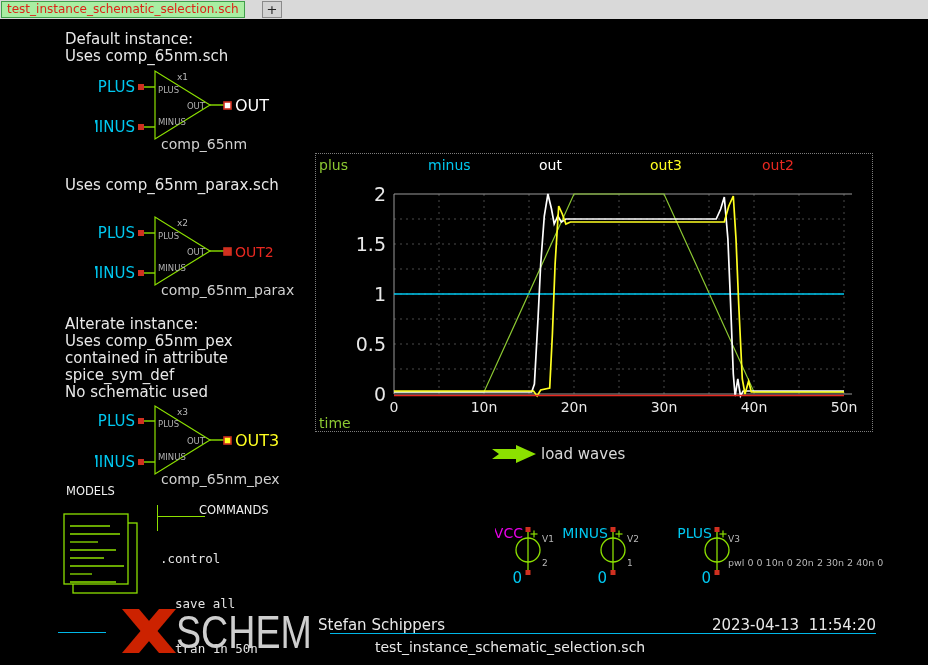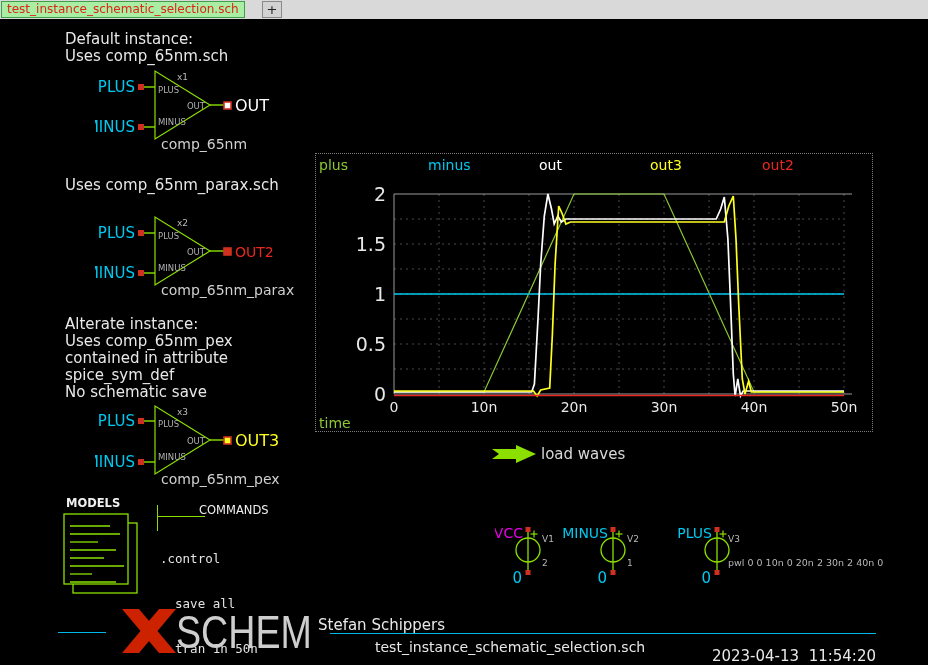--- a/index.html
+++ b/index.html
@@ -84,21 +84,21 @@
   <text x="82" y="12" fill="#b8b8b8" style="font-size:9px">x2</text>
   <text x="140" y="43" style="font-size:14px" fill="#e82820">OUT2</text>
   <text x="66" y="81" fill="#d0d0d0" style="font-size:14px">comp_65nm_parax</text>
 </svg>
 
 <div class="abs heading" style="left:65px; top:316px;">
   <div>Alterate instance:</div>
   <div>Uses comp_65nm_pex</div>
   <div>contained in attribute</div>
   <div>spice_sym_def</div>
-  <div>No schematic save</div>
+  <div>No schematic used</div>
 </div>
 
 <svg class="abs" style="left:95px; top:403px;" width="205" height="92">
   <line x1="49" y1="18" x2="60" y2="18" stroke="#8ce000" stroke-width="1.4"></line>
   <line x1="49" y1="59" x2="60" y2="59" stroke="#8ce000" stroke-width="1.4"></line>
   <line x1="115" y1="37" x2="129" y2="37" stroke="#8ce000" stroke-width="1.4"></line>
   <polygon points="60,3 60,71 115,37" fill="none" stroke="#8ce000" stroke-width="1.2"></polygon>
   <rect x="43" y="15" width="6" height="6" fill="#d03020"></rect>
   <rect x="43" y="56" width="6" height="6" fill="#d03020"></rect>
   <rect x="129" y="34" width="7" height="7" fill="#ffff20" stroke="#d03020" stroke-width="1.6"></rect>
@@ -168,21 +168,21 @@
 
     <text x="3" y="274" fill="#8cc832" style="font-size:14px">time</text>
   </svg>
 </div>
 
 <svg class="abs" style="left:492px; top:445px;" width="48" height="18">
   <polygon points="0,4 24,4 24,0 44,9 24,18 24,14 0,14 7,9" fill="#8ce000"></polygon>
 </svg>
 <div class="abs" style="left:541px; top:445px; color:#d8d8d8; font-size:15px;text-align:center;">load waves</div>
 
-<div class="abs small-label" style="left:66px; top:496px;font-weight:bold;">MODELS</div>
+<div class="abs small-label" style="left:66px; top:484px;">MODELS</div>
 <svg class="abs" style="left:58px; top:508px;" width="86" height="88">
   <rect x="15" y="15" width="64" height="70" fill="none" stroke="#8ce000" stroke-width="1.3"></rect>
   <rect x="6" y="6" width="64" height="70" fill="#000" stroke="#8ce000" stroke-width="1.3"></rect>
   <g stroke="#8ce000" stroke-width="1.3">
     <line x1="12" y1="18" x2="52" y2="18"></line>
     <line x1="12" y1="26" x2="62" y2="26"></line>
     <line x1="12" y1="34" x2="40" y2="34"></line>
     <line x1="12" y1="42" x2="58" y2="42"></line>
     <line x1="12" y1="50" x2="46" y2="50"></line>
     <line x1="12" y1="58" x2="66" y2="58"></line>
@@ -247,14 +247,14 @@
 <div class="hline-green" style="left:58px; top:632px; width:48px;"></div>
 
 <svg class="abs" style="left:118px; top:607px;" width="62" height="48">
   <polygon points="4,2 21,2 58,46 41,46" fill="#cc2200"></polygon>
   <polygon points="41,2 58,2 21,46 4,46" fill="#cc2200"></polygon>
 </svg>
 <div class="logo-schem">SCHEM</div>
 
 <div class="abs tb-text" style="left:318px; top:616px;">Stefan Schippers</div>
 <div class="hline-green" style="left:330px; top:633px; width:546px;"></div>
-<div class="abs tb-text" style="left:876px; top:647px; transform:translateX(-100%); white-space:pre;">2023-04-13  11:54:20</div>
+<div class="abs tb-text" style="left:876px; top:616px; transform:translateX(-100%); white-space:pre;">2023-04-13  11:54:20</div>
 <div class="abs tb-text" style="left:375px; top:639px; font-size:14px;">test_instance_schematic_selection.sch</div>
 
 </body></html>

